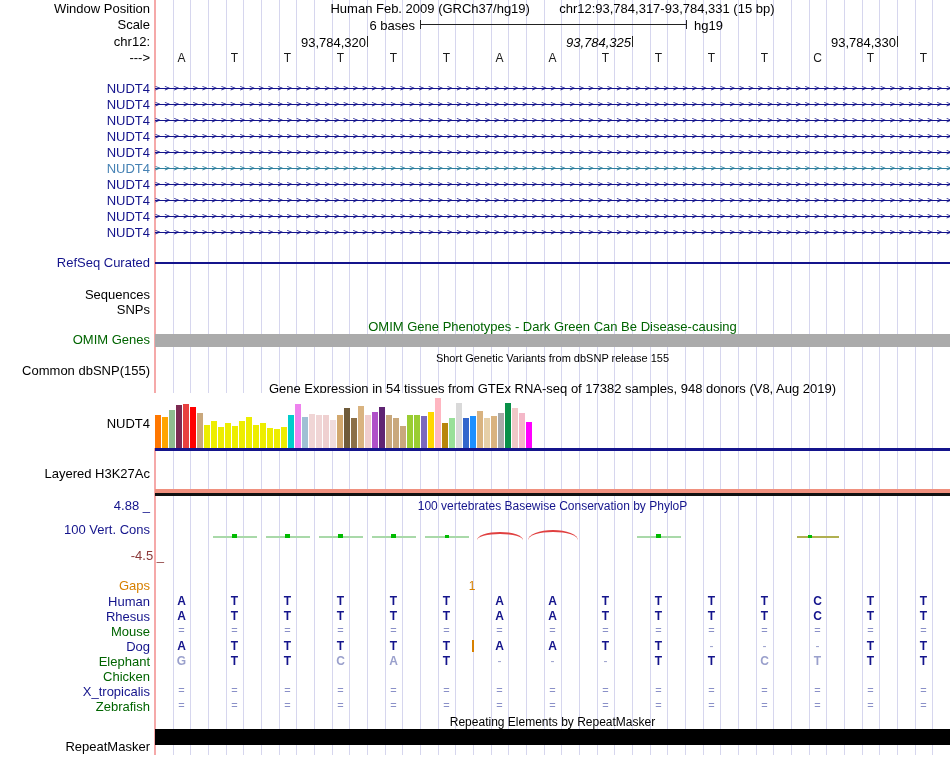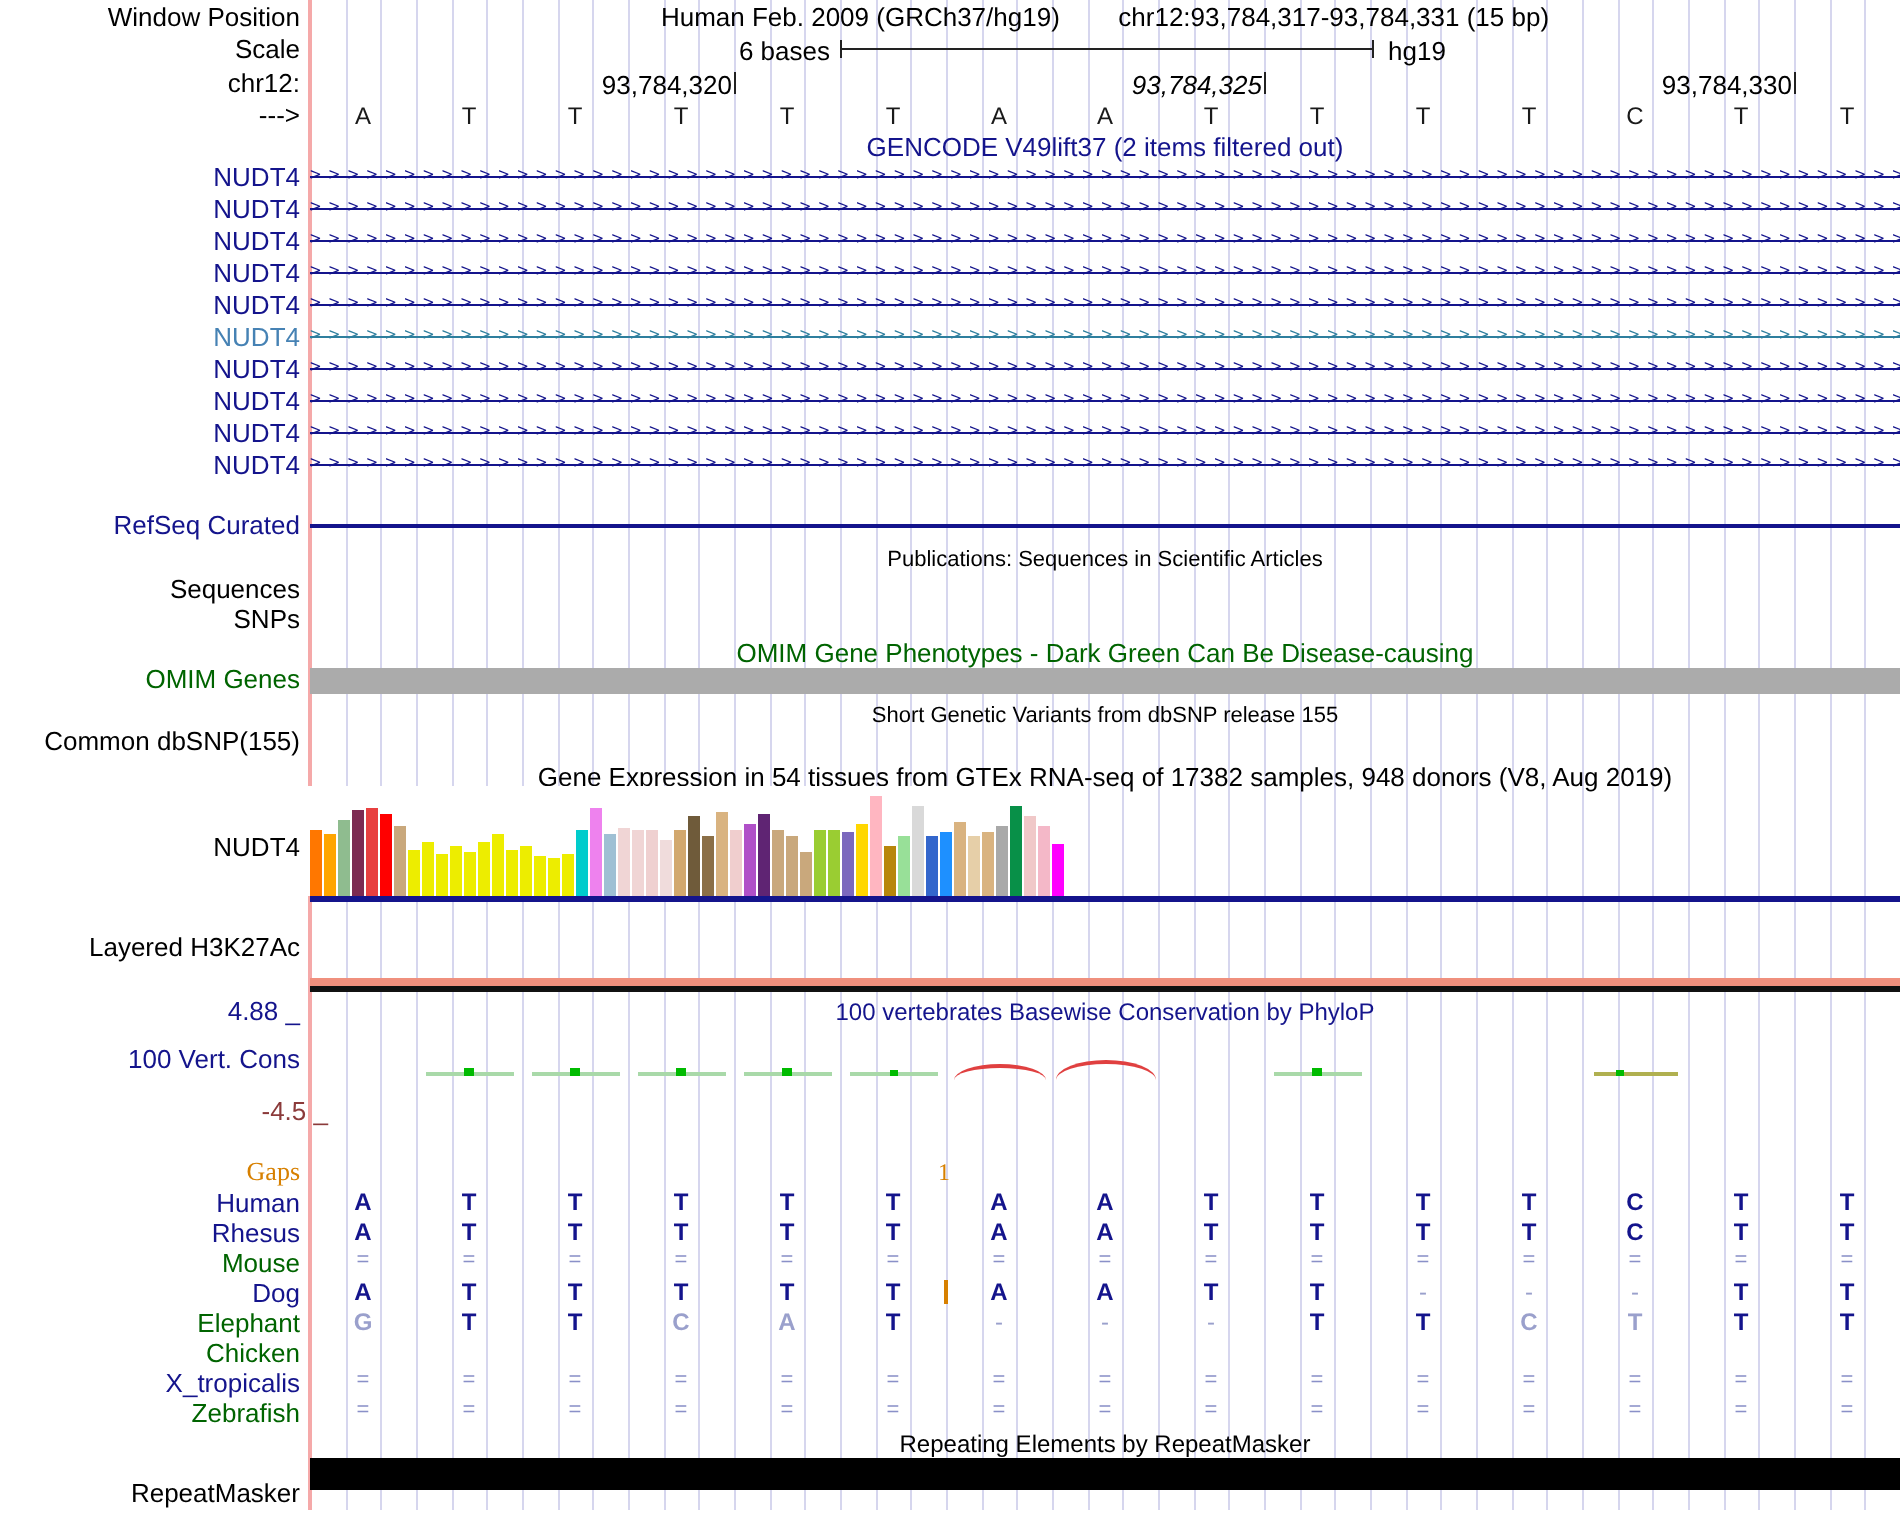--- a/index.html
+++ b/index.html
@@ -4,21 +4,21 @@
 <style>
   html,body{margin:0;padding:0;background:#fff;}
   #browser{position:relative;width:950px;height:759px;background:#fff;overflow:hidden;
            font-family:"Liberation Sans",sans-serif;color:#000;}
   .abs{position:absolute;}
   .ll{position:absolute;left:0;width:150px;text-align:right;font-size:13px;height:14px;
       line-height:14px;white-space:nowrap;}
   .ct{position:absolute;left:155px;width:795px;text-align:center;font-size:13px;height:14px;
       line-height:14px;white-space:nowrap;}
   .s11{font-size:11px;} .s12{font-size:12px;}
-  .navy{color:#14148C;} .green{color:#006400;} .orange{color:#D78000;font-family:Liberation Serif, serif;} .dred{color:#8B3A3A;margin-left:14px;}
+  .navy{color:#14148C;} .green{color:#006400;} .orange{color:#D78000;} .dred{color:#8B3A3A;margin-left:14px;}
   .scalebar{position:absolute;left:420px;top:20px;width:265px;height:9px;
       border-left:1px solid #222;border-right:1px solid #222;
       background:linear-gradient(#222,#222) center/100% 1px no-repeat;}
 </style>
 </head>
 <body>
 
 <div id="browser">
   <div id="grid">
       <div class="abs" style="left: 172.667px; top: 0px; width: 1px; height: 755px; background: rgb(214, 214, 238);"></div>
@@ -74,26 +74,24 @@
     <span style="display:inline-block;width:22px"></span>
     <span>chr12:93,784,317-93,784,331 (15 bp)</span>
   </div>
   <div class="ll" style="top:18px">Scale</div>
   <div class="abs" style="left:250px;top:18px;width:165px;text-align:right;font-size:13px;">6 bases</div>
   <div class="scalebar"></div>
   <div class="abs" style="left:694px;top:18px;font-size:13px;">hg19</div>
   <div class="ll" style="top:35px">chr12:</div>
   <div class="ll" style="top:51px">---&gt;</div>
 
-  <div class="ct navy" style="top:67px">GENCODE V49lift37 (2 items filtered out)</div>
 
   <div class="ll navy" style="top:256px">RefSeq Curated</div>
   <div class="abs" style="left:155px;top:262px;width:795px;height:2px;background:#14148C;"></div>
 
-  <div class="ct s11" style="top:273px">Publications: Sequences in Scientific Articles</div>
   <div class="ll" style="top:288px">Sequences</div>
   <div class="ll" style="top:303px">SNPs</div>
 
   <div class="ct green" style="top:320px">OMIM Gene Phenotypes - Dark Green Can Be Disease-causing</div>
   <div class="ll green" style="top:333px">OMIM Genes</div>
   <div class="abs" style="left:155px;top:334px;width:795px;height:13px;background:#ABABAB;"></div>
 
   <div class="ct s11" style="top:351px">Short Genetic Variants from dbSNP release 155</div>
   <div class="ll" style="top:364px">Common dbSNP(155)</div>
 

